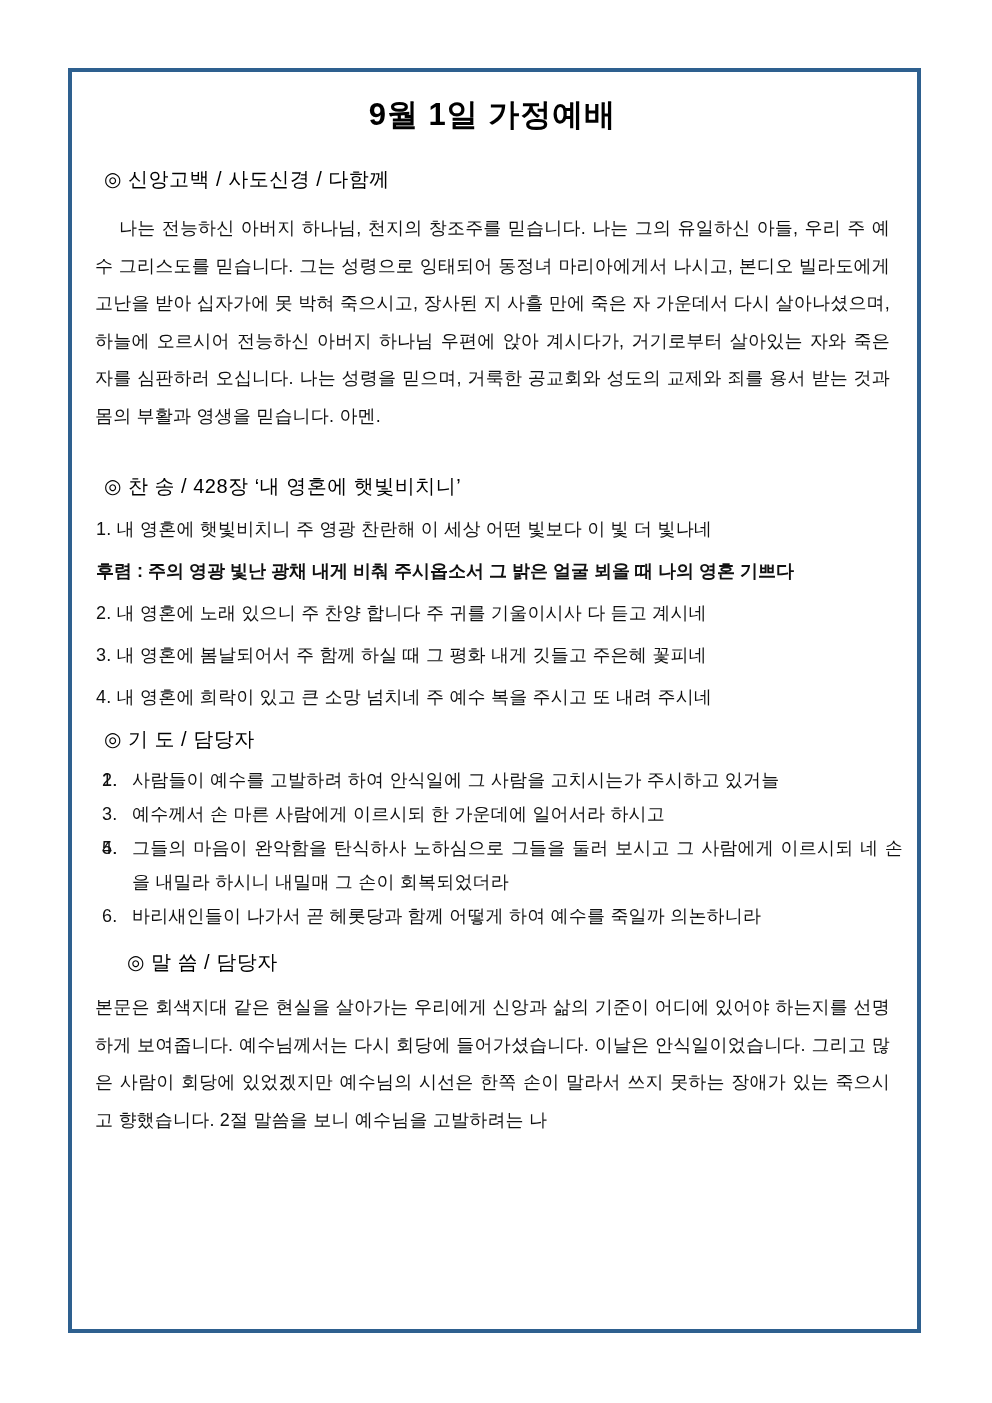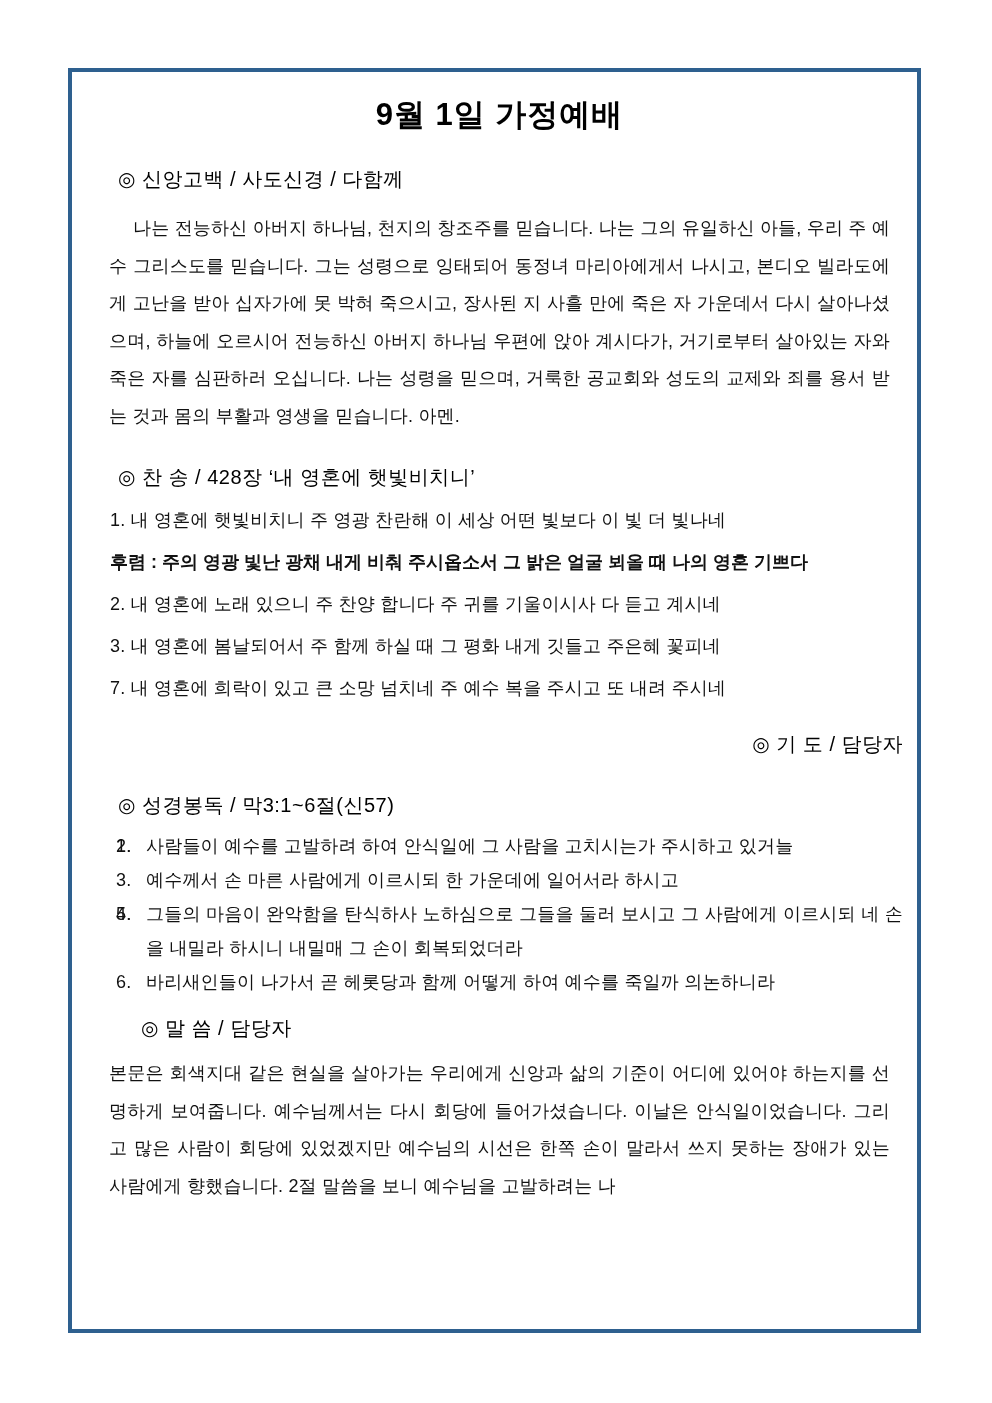--- a/index.html
+++ b/index.html
@@ -17,43 +17,43 @@
     overflow: hidden;
   }
   .sheet {
     position: absolute;
     left: 68px;
     top: 68px;
     width: 853px;
     height: 1265px;
     box-sizing: border-box;
     border: 4px solid #2e608f;
-    padding: 0 14px 0 24px;
+    padding: 0 14px 0 10px;
     overflow: hidden;
   }
   .doc-title {
     margin: 24px 0 0 0;
     text-align: center;
     font-size: 31px;
     font-weight: bold;
     letter-spacing: 1px;
     line-height: 38px;
     color: #000000;
   }
   .section-heading {
     margin: 0 0 0 22px;
     font-size: 20px;
     font-weight: normal;
     line-height: 27px;
     color: #000000;
     letter-spacing: 0.5px;
   }
   .h-confession { margin-top: 32px; }
-  .h-hymn      { margin-top: 29px; }
-  .h-prayer    { margin-top: 22px; text-align: right; }
+  .h-hymn      { margin-top: 38px; }
+  .h-prayer    { margin-top: 8px; }
   .h-scripture { margin-top: 34px; }
   .h-sermon    { margin-top: 16px; margin-left: 45px; }
   .para {
     margin: 13px;
     font-size: 18px;
     line-height: 37.5px;
     text-align: justify;
     letter-spacing: 0.2px;
   }
   .creed {
@@ -103,26 +103,25 @@
 
     <h2 class="section-heading h-confession">◎ 신앙고백 / 사도신경 / 다함께</h2>
     <p class="para creed">나는 전능하신 아버지 하나님, 천지의 창조주를 믿습니다. 나는 그의 유일하신 아들, 우리 주 예수 그리스도를 믿습니다. 그는 성령으로 잉태되어 동정녀 마리아에게서 나시고, 본디오 빌라도에게 고난을 받아 십자가에 못 박혀 죽으시고, 장사된 지 사흘 만에 죽은 자 가운데서 다시 살아나셨으며, 하늘에 오르시어 전능하신 아버지 하나님 우편에 앉아 계시다가, 거기로부터 살아있는 자와 죽은 자를 심판하러 오십니다. 나는 성령을 믿으며, 거룩한 공교회와 성도의 교제와 죄를 용서 받는 것과 몸의 부활과 영생을 믿습니다. 아멘.</p>
 
     <h2 class="section-heading h-hymn">◎ 찬 송 / 428장 ‘내 영혼에 햇빛비치니’</h2>
     <div class="hymn-block">
       <div class="hymn-line">1. 내 영혼에 햇빛비치니 주 영광 찬란해 이 세상 어떤 빛보다 이 빛 더 빛나네</div>
       <div class="hymn-line refrain">후렴 : 주의 영광 빛난 광채 내게 비춰 주시옵소서 그 밝은 얼굴 뵈올 때 나의 영혼 기쁘다</div>
       <div class="hymn-line">2. 내 영혼에 노래 있으니 주 찬양 합니다 주 귀를 기울이시사 다 듣고 계시네</div>
       <div class="hymn-line">3. 내 영혼에 봄날되어서 주 함께 하실 때 그 평화 내게 깃들고 주은혜 꽃피네</div>
-      <div class="hymn-line">7. 내 영혼에 희락이 있고 큰 소망 넘치네 주 예수 복을 주시고 또 내려 주시네</div>
+      <div class="hymn-line">4. 내 영혼에 희락이 있고 큰 소망 넘치네 주 예수 복을 주시고 또 내려 주시네</div>
     </div>
 
     <h2 class="section-heading h-prayer">◎ 기 도 / 담당자</h2>
 
-    <h2 class="section-heading h-scripture">◎ 성경봉독 / 막3:1~6절(신57)</h2>
     <div class="verse-list">
       <div class="verse">
         <span class="num">1.</span>
       </div>
       <div class="verse">
         <span class="num">2.</span>
         <span>사람들이 예수를 고발하려 하여 안식일에 그 사람을 고치시는가 주시하고 있거늘</span>
       </div>
       <div class="verse">
         <span class="num">3.</span>
@@ -135,16 +134,16 @@
         <span class="num">5.</span>
         <span>그들의 마음이 완악함을 탄식하사 노하심으로 그들을 둘러 보시고 그 사람에게 이르시되 네 손을 내밀라 하시니 내밀매 그 손이 회복되었더라</span>
       </div>
       <div class="verse">
         <span class="num">6.</span>
         <span>바리새인들이 나가서 곧 헤롯당과 함께 어떻게 하여 예수를 죽일까 의논하니라</span>
       </div>
     </div>
 
     <h2 class="section-heading h-sermon">◎ 말 씀 / 담당자</h2>
-    <p class="para sermon-body">본문은 회색지대 같은 현실을 살아가는 우리에게 신앙과 삶의 기준이 어디에 있어야 하는지를 선명하게 보여줍니다. 예수님께서는 다시 회당에 들어가셨습니다. 이날은 안식일이었습니다. 그리고 많은 사람이 회당에 있었겠지만 예수님의 시선은 한쪽 손이 말라서 쓰지 못하는 장애가 있는 사람에게 향했습니다. 2절 말씀을 보니 예수님을 고발하려는 나</p>
+    <p class="para sermon-body">본문은 회색지대 같은 현실을 살아가는 우리에게 신앙과 삶의 기준이 어디에 있어야 하는지를 선명하게 보여줍니다. 예수님께서는 다시 회당에 들어가셨습니다. 이날은 안식일이었습니다. 그리고 많은 사람이 회당에 있었겠지만 예수님의 시선은 한쪽 손이 말라서 쓰지 못하는 장애가 있는 죽으시고 향했습니다. 2절 말씀을 보니 예수님을 고발하려는 나</p>
 
   </div>
 </div>
 
 </body></html>

